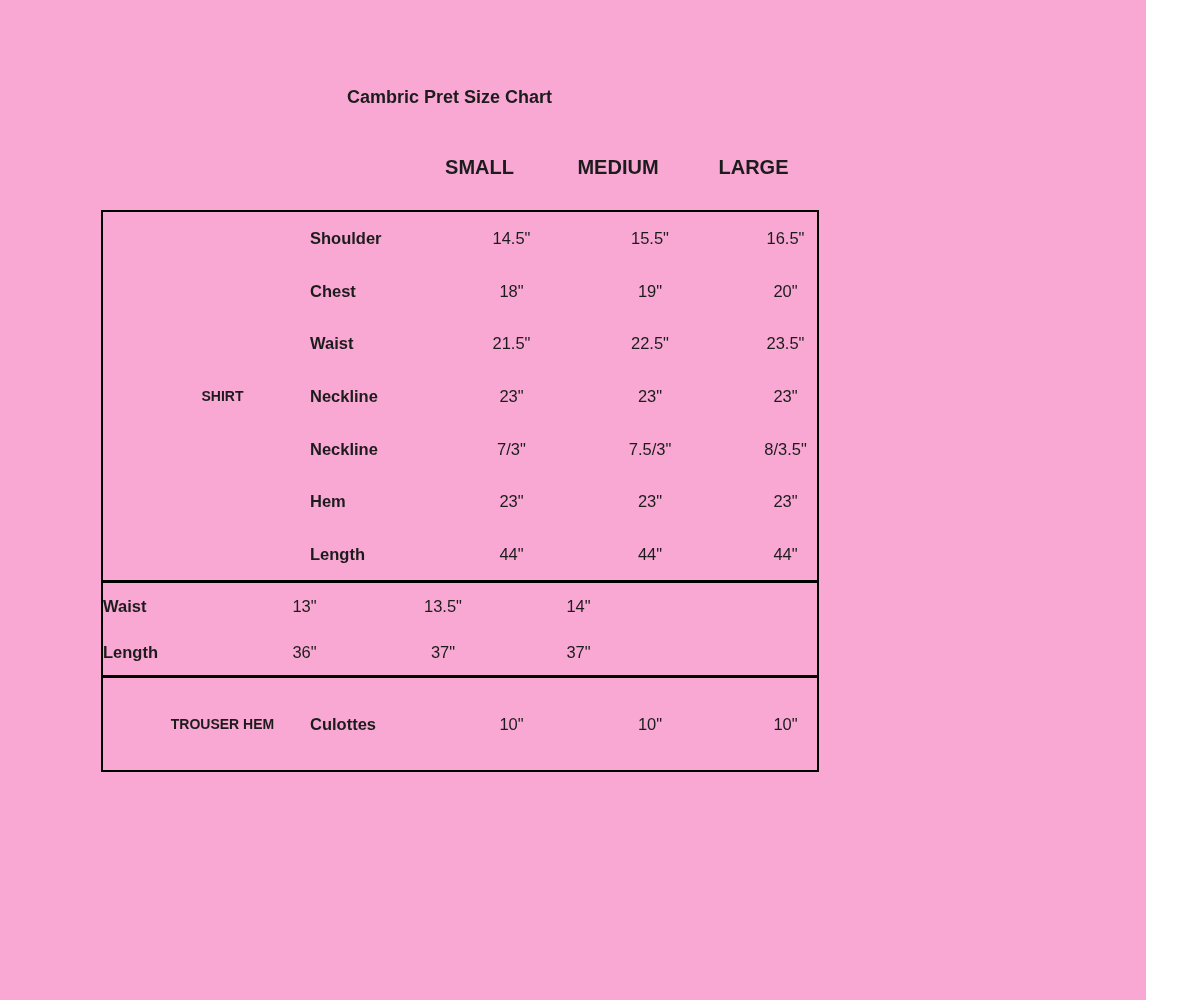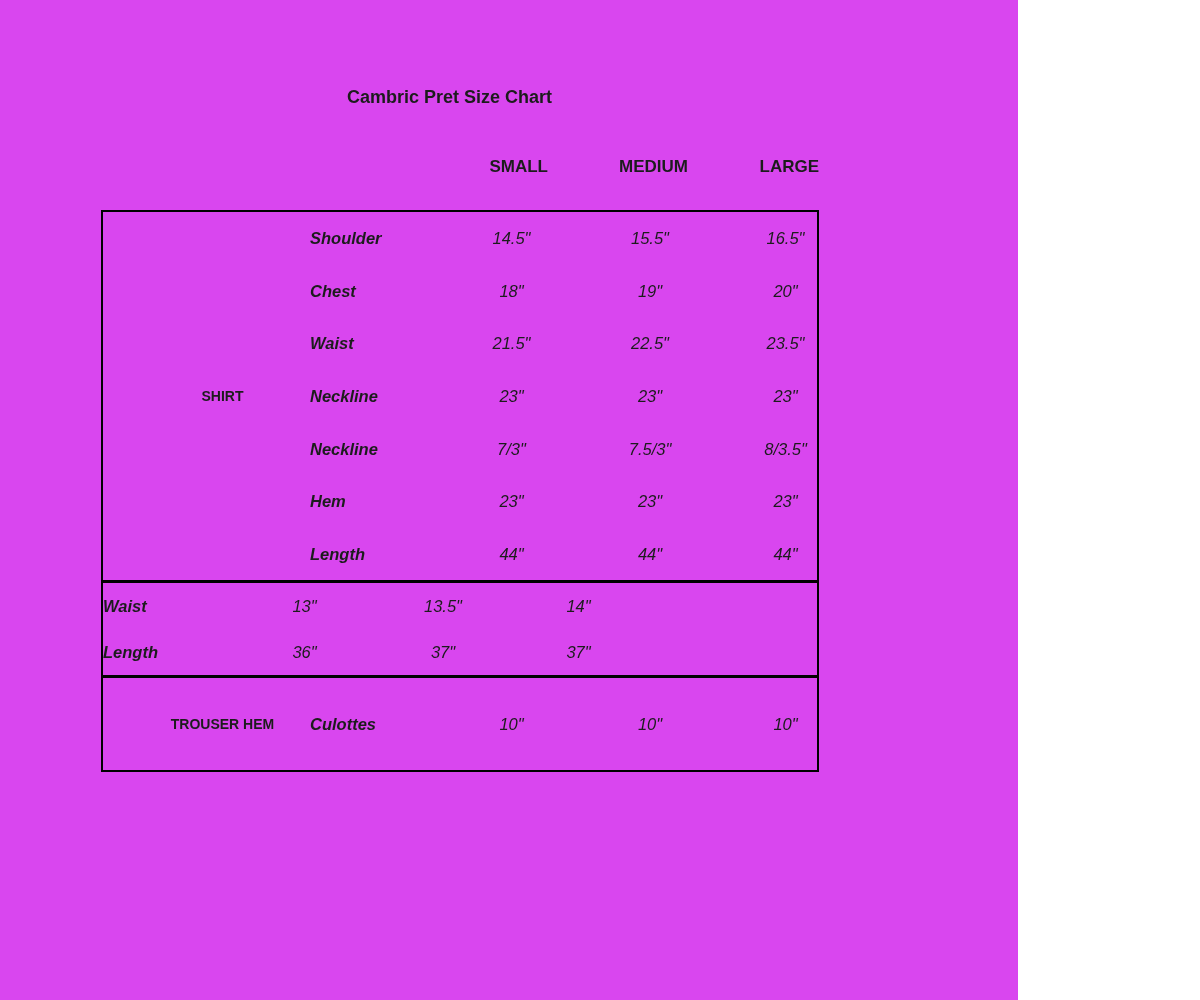--- a/index.html
+++ b/index.html
@@ -2,47 +2,47 @@
 <html><head>
 <meta charset="utf-8">
 <style>
   html, body {
     margin: 0;
     padding: 0;
     background: #ffffff;
   }
   .page {
     position: relative;
-    width: 1018px;
+    width: 1146px;
     height: 1000px;
-    background: #d946ef;
+    background: #f9a8d4;
     font-family: "Liberation Sans", sans-serif;
     color: #1c1c1c;
     overflow: hidden;
   }
   .title {
     position: absolute;
     left: 347px;
     top: 86px;
     font-size: 18px;
     font-weight: bold;
     line-height: 22px;
     white-space: nowrap;
   }
   .size-headers {
     position: absolute;
     left: 411px;
     top: 156px;
     display: flex;
   }
   .size-header {
-    font-size: 17px;
+    font-size: 20px;
     font-weight: bold;
     line-height: 22px;
-    text-align: right;
+    text-align: center;
     white-space: nowrap;
   }
   .size-header:nth-child(1) { width: 137px; }
   .size-header:nth-child(2) { width: 140px; }
   .size-header:nth-child(3) { width: 131px; }
 
   .chart-table {
     position: absolute;
     left: 101px;
     top: 210px;
@@ -75,21 +75,20 @@
   .rows {
     flex: 1 1 auto;
     display: flex;
     flex-direction: column;
   }
   .row {
     flex: 1 1 0;
     display: grid;
     grid-template-columns: 133px 137px 140px 131px;
     align-items: center;
-    font-style: italic;
   }
   .cell {
     font-size: 16.5px;
     line-height: 20px;
     white-space: nowrap;
   }
   .cell.measure {
     font-weight: bold;
     text-align: left;
   }

